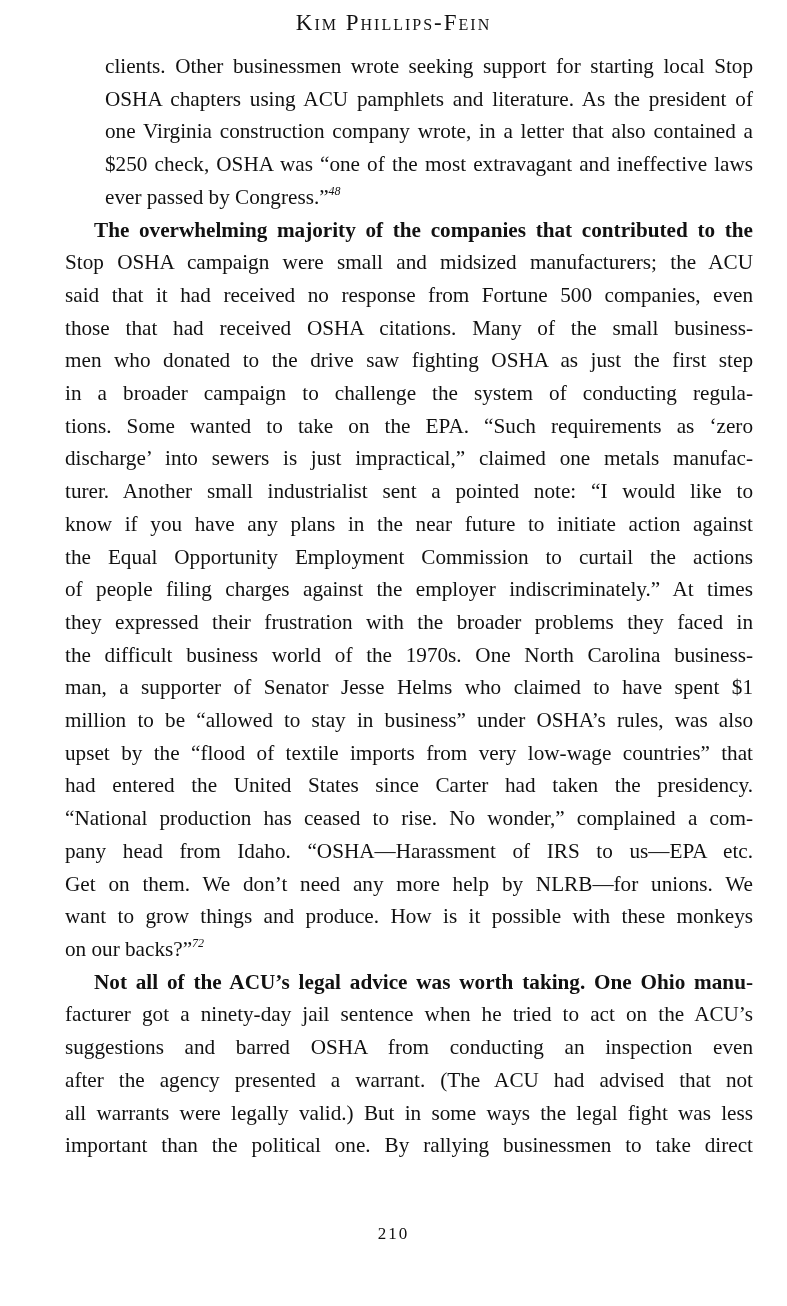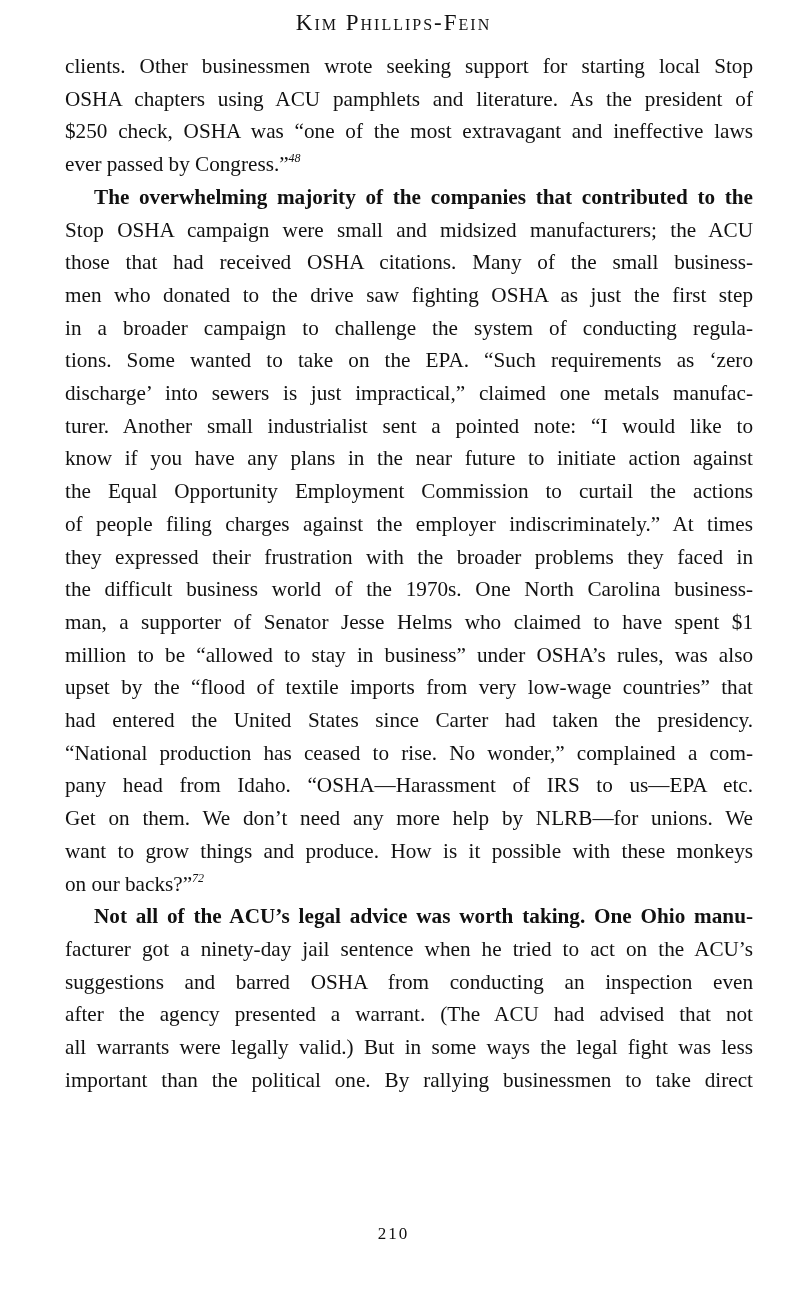--- a/index.html
+++ b/index.html
@@ -32,21 +32,21 @@
     left: 65px;
     width: 688px;
     font-size: 21.2px;
     line-height: 32.7px;
   }
   .para {
     margin: 0;
     text-align: justify;
     text-align-last: left;
   }
-  .para.cont { text-indent: 0; }
+  .para.cont { text-indent: 0; margin-left: 40px; }
   .line {
     display: block;
     text-align: justify;
     text-align-last: justify;
     white-space: nowrap;
     overflow: visible;
   }
   .line.last {
     text-align-last: left;
   }
@@ -73,27 +73,29 @@
 </head>
 <body>
 
 <div class="running-head">Kim Phillips-Fein</div>
 
 <div class="body-text">
 
   <div class="para cont">
     <span class="line">clients. Other businessmen wrote seeking support for starting local Stop</span>
     <span class="line">OSHA chapters using ACU pamphlets and literature. As the president of</span>
+    <span class="line">one Virginia construction company wrote, in a letter that also contained a</span>
     <span class="line">$250 check, OSHA was “one of the most extravagant and ineffective laws</span>
     <span class="line last"><span>ever passed by Congress.”</span><sup class="fn">48</sup></span>
   </div>
 
   <div class="para">
     <span class="line first-indent">The overwhelming majority of the companies that contributed to the</span>
     <span class="line">Stop OSHA campaign were small and midsized manufacturers; the ACU</span>
+    <span class="line">said that it had received no response from Fortune 500 companies, even</span>
     <span class="line">those that had received OSHA citations. Many of the small business-</span>
     <span class="line">men who donated to the drive saw fighting OSHA as just the first step</span>
     <span class="line">in a broader campaign to challenge the system of conducting regula-</span>
     <span class="line">tions. Some wanted to take on the EPA. “Such requirements as ‘zero</span>
     <span class="line">discharge’ into sewers is just impractical,” claimed one metals manufac-</span>
     <span class="line">turer. Another small industrialist sent a pointed note: “I would like to</span>
     <span class="line">know if you have any plans in the near future to initiate action against</span>
     <span class="line">the Equal Opportunity Employment Commission to curtail the actions</span>
     <span class="line">of people filing charges against the employer indiscriminately.” At times</span>
     <span class="line">they expressed their frustration with the broader problems they faced in</span>

